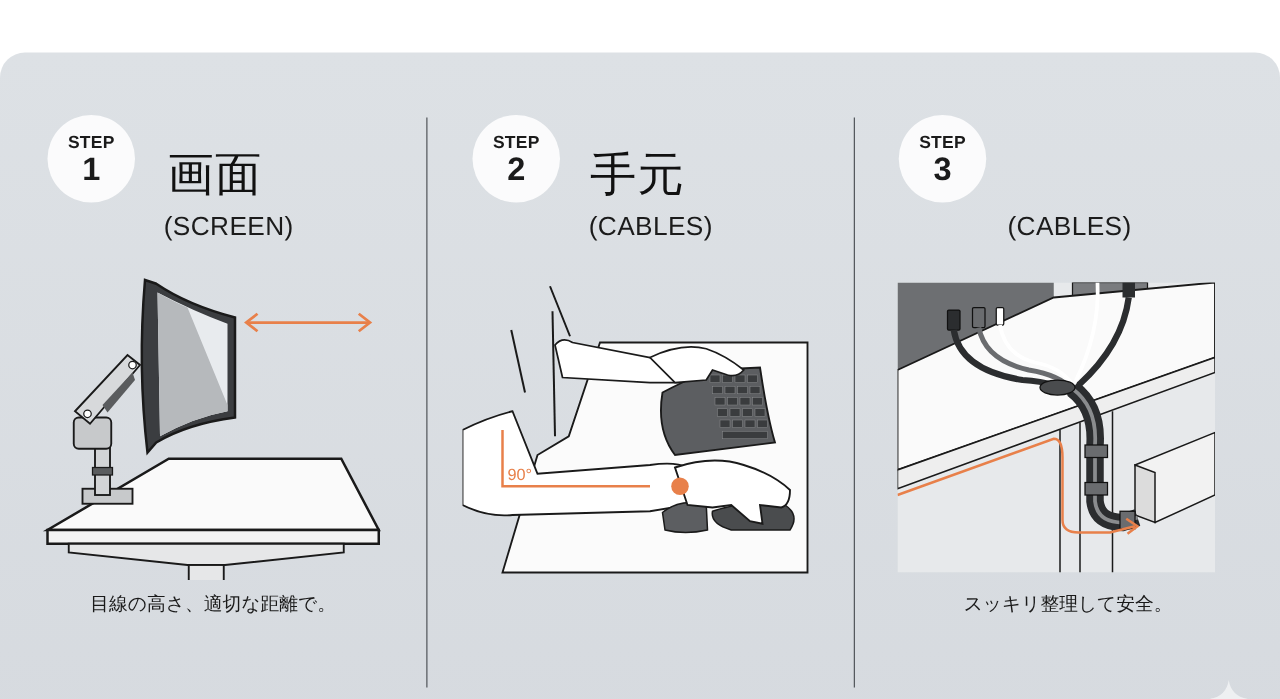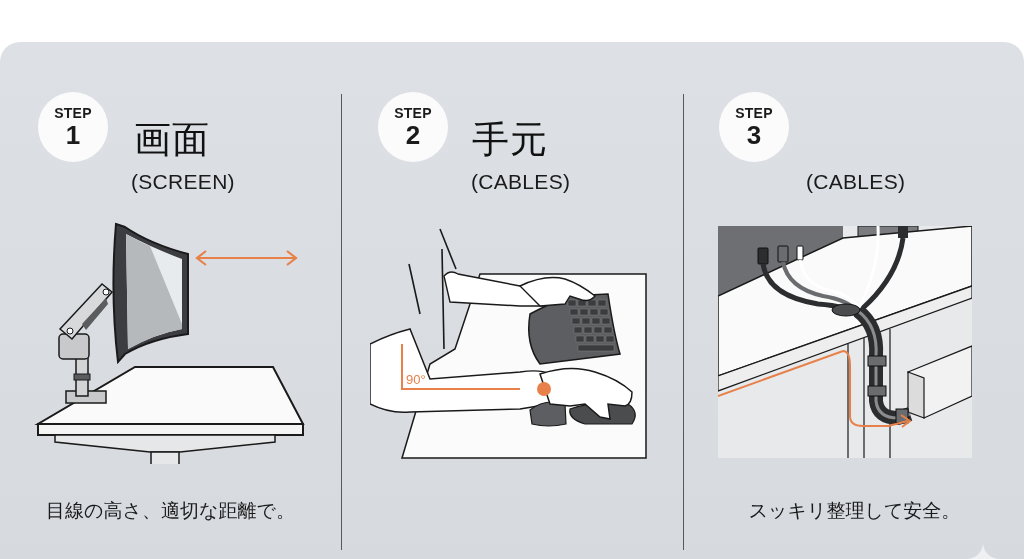--- a/index.html
+++ b/index.html
@@ -24,21 +24,21 @@
   .step-num { font-family: "Liberation Sans", sans-serif; font-size: 26px; font-weight: 700; color: #1b1b1b; line-height: 26px; margin-top: 2px; }
   .title {
     position: absolute; top: 78px; font-size: 37px; font-weight: 400; color: #111; letter-spacing: 1px;
     font-family: "DejaVu Sans", sans-serif; line-height: 40px;
   }
   .subtitle {
     position: absolute; top: 128px; font-size: 21px; color: #1b1b1b;
     font-family: "Liberation Sans", sans-serif; letter-spacing: 0.3px;
   }
   .caption {
-    position: absolute; top: 456px; width: 341px; text-align: center; font-size: 19px; color: #1a1a1a;
+    position: absolute; top: 432px; width: 341px; text-align: center; font-size: 15px; color: #1a1a1a;
     font-family: "DejaVu Sans", sans-serif;
   }
   .illus { position: absolute; }
   .sparkle { position: absolute; left: 966px; top: 500px; width: 34px; height: 34px; }
 </style>
 </head>
 <body>
 
 <div class="card">
 

